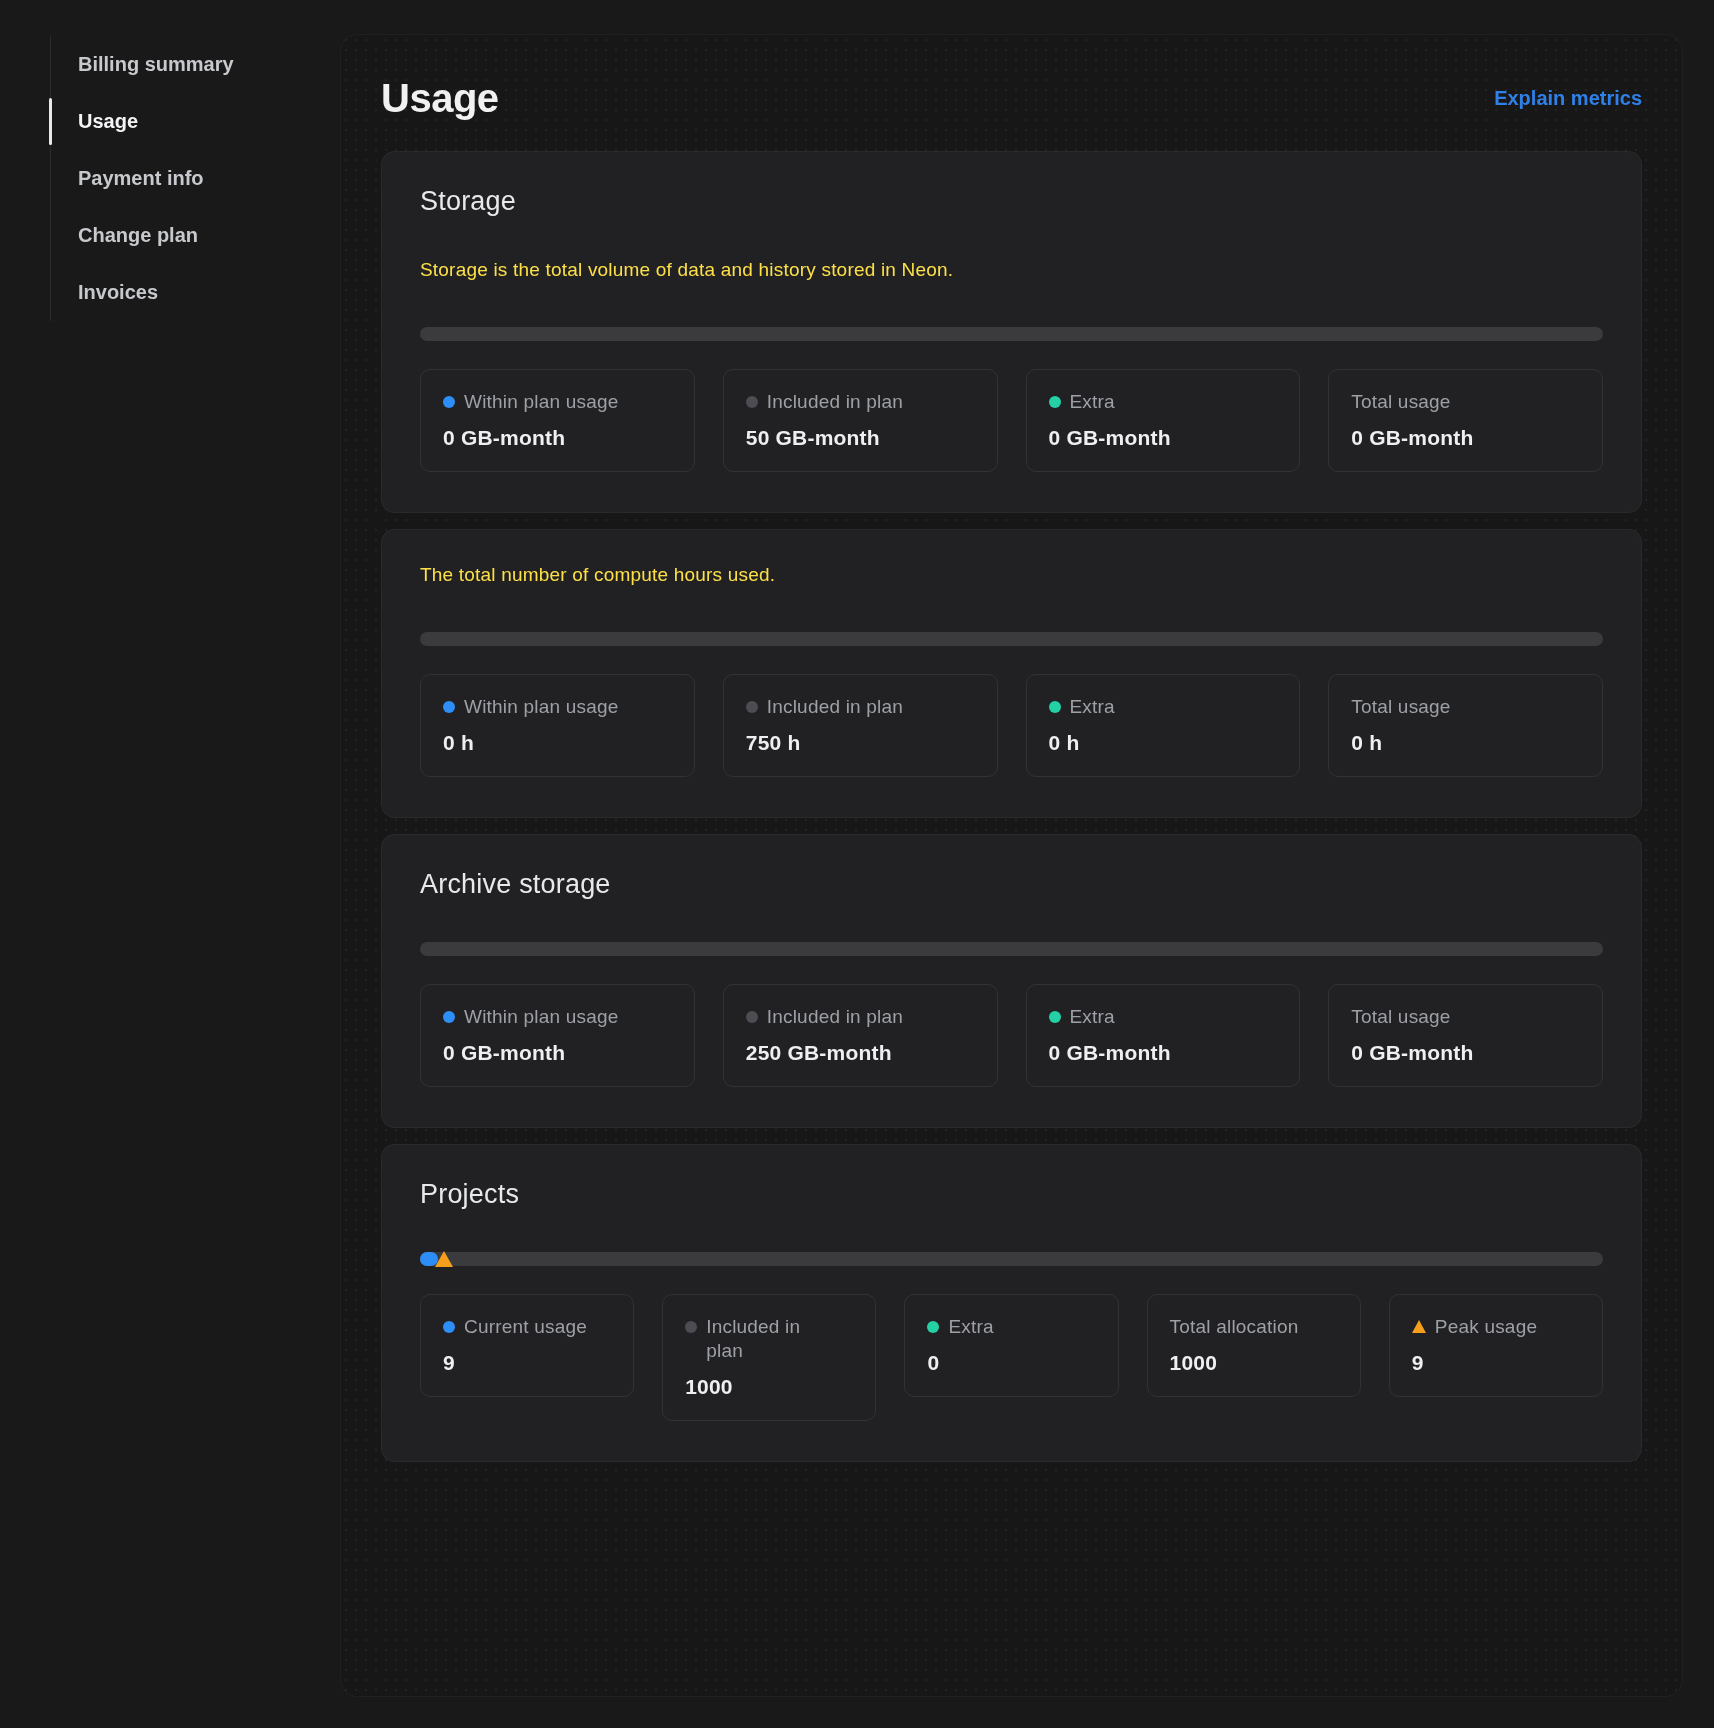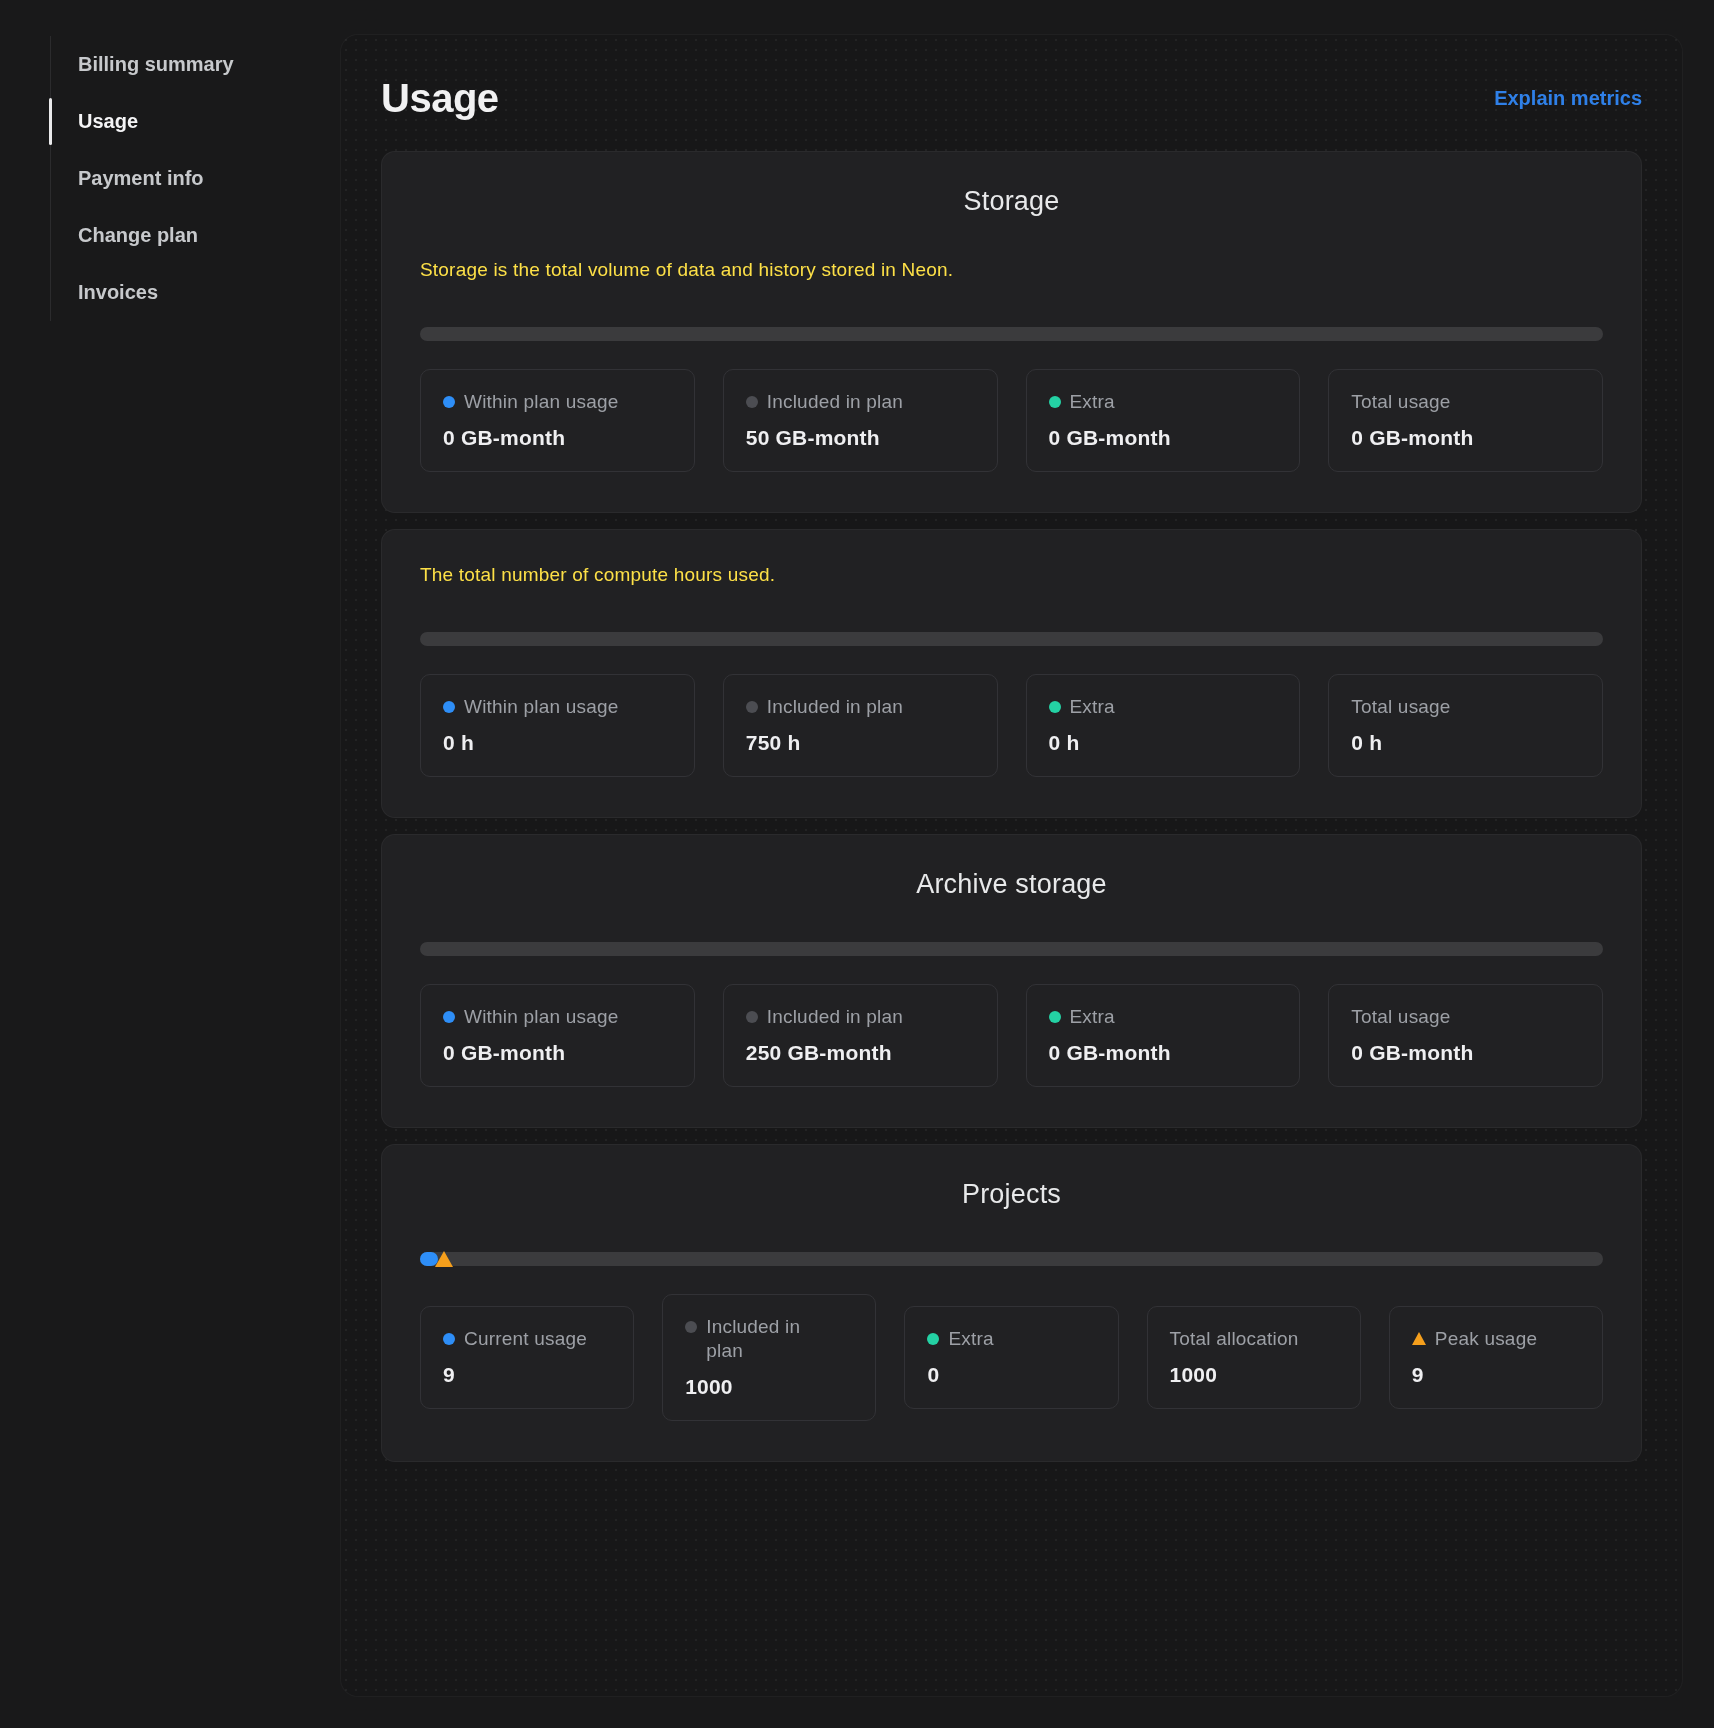--- a/index.html
+++ b/index.html
@@ -36,30 +36,30 @@
   }
   .panel-header{display:flex;align-items:center;justify-content:space-between;margin-bottom:30px;}
   .page-title{margin:0;font-size:40px;font-weight:600;letter-spacing:-0.5px;color:#f1f1f2;line-height:1.15;}
   .explain-link{font-size:20px;font-weight:600;text-decoration:none;cursor:pointer;}
   
   .card{
     box-sizing:border-box;margin-bottom:16px;border-radius:14px;
     background:#212123;border:1px solid rgba(255,255,255,0.045);
     padding:34px 38px 40px;
   }
-  .card-title{margin:0 0 42px;font-size:27px;font-weight:500;color:#e8e9ea;letter-spacing:0.2px;text-align:center;}
+  .card-title{margin:0 0 42px;font-size:27px;font-weight:500;color:#e8e9ea;letter-spacing:0.2px;}
   .card-desc{margin:0 0 46px;font-size:19px;font-weight:400;color:#fde047;letter-spacing:0.2px;}
   .bar{position:relative;height:14px;border-radius:7px;margin-bottom:28px;}
   .bar-fill{position:absolute;left:0;top:0;height:14px;border-radius:7px;display:none;}
   .bar-peak{
     position:absolute;bottom:-1px;width:0;height:0;display:none;
     border-left:9px solid transparent;border-right:9px solid transparent;
     border-bottom:16px solid #f59f1c;
   }
-  .stats{display:flex;gap:28px;align-items:center;}
+  .stats{display:flex;gap:28px;align-items:flex-start;}
   .stat-box{
     flex:1;box-sizing:border-box;border:1px solid #323236;border-radius:10px;
     padding:20px 22px;min-height:99px;
   }
   .stat-label{display:flex;align-items:flex-start;gap:9px;font-size:19px;color:#9da0a6;line-height:24px;}
   .stat-label .txt{letter-spacing:0.2px;}
   .pre-line{white-space:pre-line;}
   .dot{width:12px;height:12px;border-radius:50%;flex:none;margin-top:6px;}
   .tri{
     width:0;height:0;flex:none;margin-top:5px;

